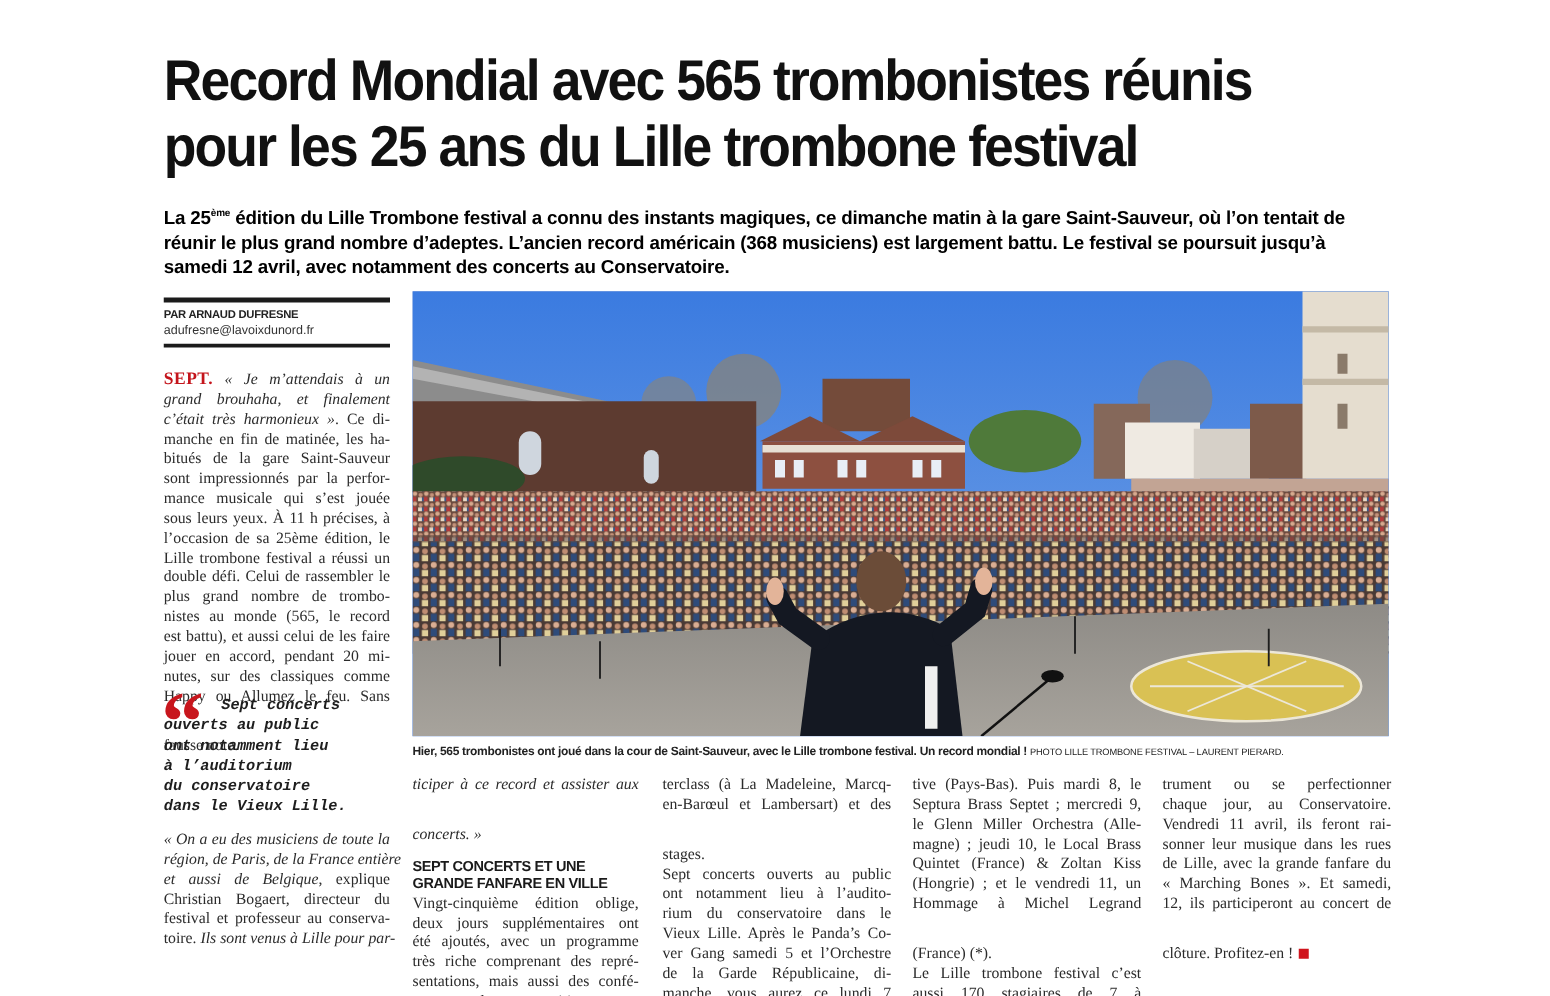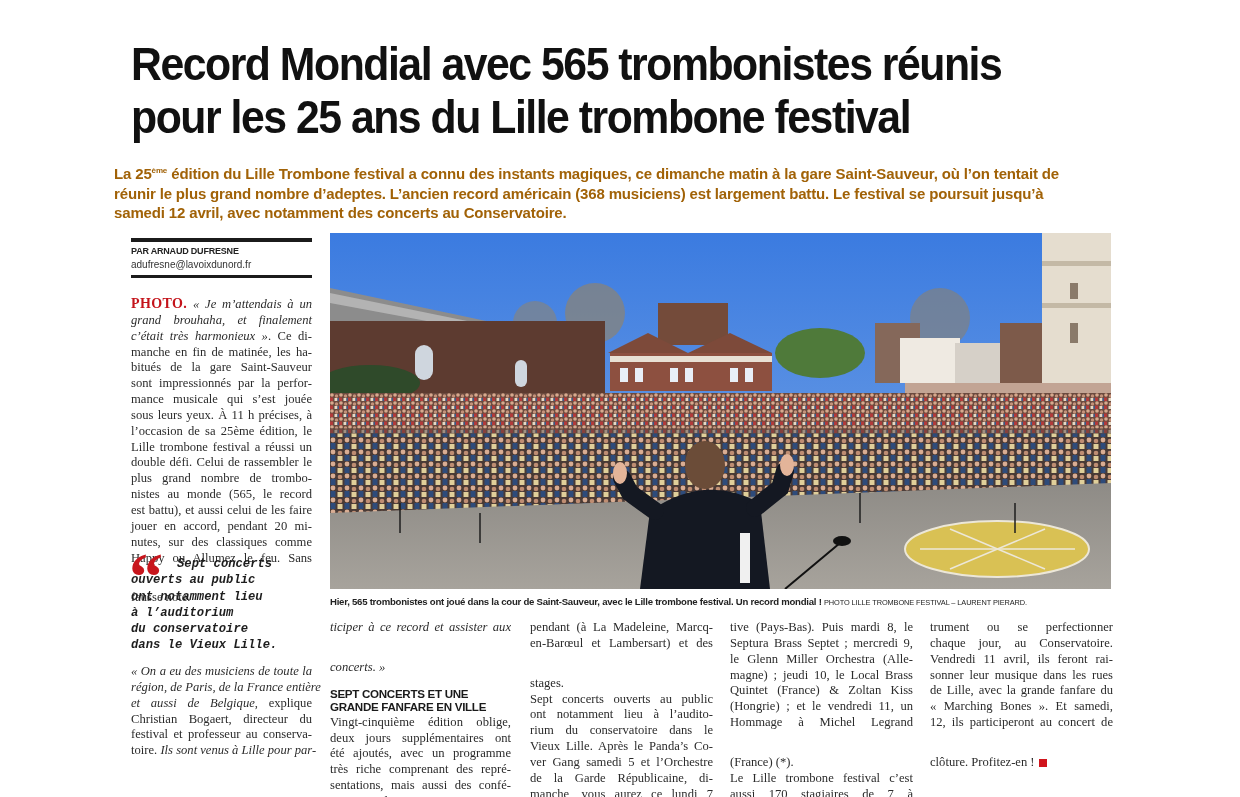--- a/index.html
+++ b/index.html
@@ -8,23 +8,23 @@
 
     .headline {
       position: absolute; left: 131px; top: 38px; width: 980px;
       font-family: "Liberation Sans", sans-serif; font-weight: 700;
       font-size: 46px; line-height: 53px; letter-spacing: -1.6px;
       color: #111111; transform: scaleX(0.93); transform-origin: left top;
     }
     .headline span { display: block; white-space: nowrap; }
 
     .chapo {
-      position: absolute; left: 114px; top: 161px; width: 960px;
+      position: absolute; left: 131px; top: 161px; width: 960px;
       font-family: "Liberation Sans", sans-serif; font-weight: 700;
-      font-size: 15px; line-height: 19.5px; color: #a16207;
+      font-size: 15px; line-height: 19.5px; color: #000000;
       letter-spacing: -0.15px;
     }
     .chapo sup { font-size: 8px; vertical-align: 6px; }
 
     
     .byline-rule-top { position: absolute; left: 131px; top: 238px; width: 181px; height: 4px; background: #1b1b1b; }
     .byline-name {
       position: absolute; left: 131px; top: 246px;
       font-family: "Liberation Sans", sans-serif; font-weight: 700;
       font-size: 9px; letter-spacing: -0.2px; color: #222;
@@ -102,21 +102,21 @@
 </h1>
 
 <p class="chapo"><span>La 25</span><sup>ème</sup><span> édition du Lille Trombone festival a connu des instants magiques, ce dimanche matin à la gare Saint-Sauveur, où l’on tentait de réunir le plus grand nombre d’adeptes. L’ancien record américain (368 musiciens) est largement battu. Le festival se poursuit jusqu’à samedi 12 avril, avec notamment des concerts au Conservatoire.</span></p>
 
 <div class="byline-rule-top"></div>
 <div class="byline-name">PAR ARNAUD DUFRESNE</div>
 <div class="byline-email">adufresne@lavoixdunord.fr</div>
 <div class="byline-rule-bottom"></div>
 
 <div class="col col1">
-  <span class="line"><span class="dateline">PHOTO.</span> <span class="it">« Je m’attendais à un</span></span>
+  <span class="line"><span class="dateline">SEPT.</span> <span class="it">« Je m’attendais à un</span></span>
   <span class="line it">grand brouhaha, et finalement</span>
   <span class="line"><span class="it">c’était très harmonieux »</span>. Ce di-</span>
   <span class="line">manche en fin de matinée, les ha-</span>
   <span class="line">bitués de la gare Saint-Sauveur</span>
   <span class="line">sont impressionnés par la perfor-</span>
   <span class="line">mance musicale qui s’est jouée</span>
   <span class="line">sous leurs yeux. À 11 h précises, à</span>
   <span class="line">l’occasion de sa 25ème édition, le</span>
   <span class="line">Lille trombone festival a réussi un</span>
   <span class="line">double défi. Celui de rassembler le</span>
@@ -254,21 +254,21 @@
   <span class="subhead">SEPT CONCERTS ET UNE GRANDE FANFARE EN VILLE</span>
   <span class="line">Vingt-cinquième édition oblige,</span>
   <span class="line">deux jours supplémentaires ont</span>
   <span class="line">été ajoutés, avec un programme</span>
   <span class="line">très riche comprenant des repré-</span>
   <span class="line">sentations, mais aussi des confé-</span>
   <span class="line">rences, salons, expositions, mas-</span>
 </div>
 
 <div class="col col3">
-  <span class="line">pendant (à La Madeleine, Marcq-</span>
+  <span class="line">terclass (à La Madeleine, Marcq-</span>
   <span class="line">en-Barœul et Lambersart) et des</span>
   <span class="line last">stages.</span>
   <span class="line">Sept concerts ouverts au public</span>
   <span class="line">ont notamment lieu à l’audito-</span>
   <span class="line">rium du conservatoire dans le</span>
   <span class="line">Vieux Lille. Après le Panda’s Co-</span>
   <span class="line">ver Gang samedi 5 et l’Orchestre</span>
   <span class="line">de la Garde Républicaine, di-</span>
   <span class="line">manche, vous aurez ce lundi 7</span>
   <span class="line">avril le New Trombone Collec-</span>

